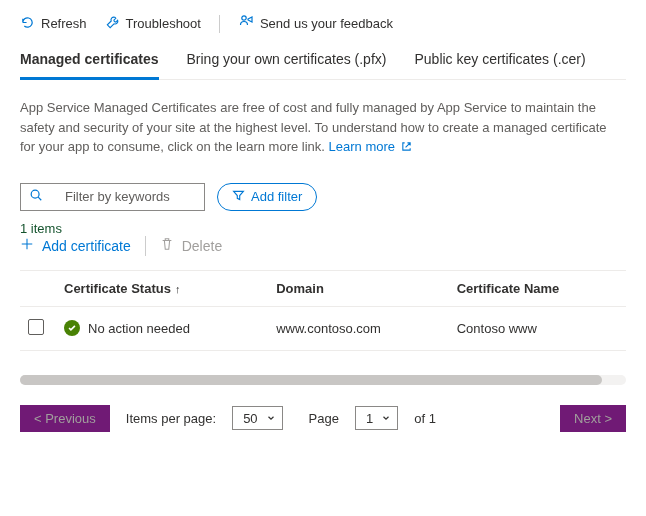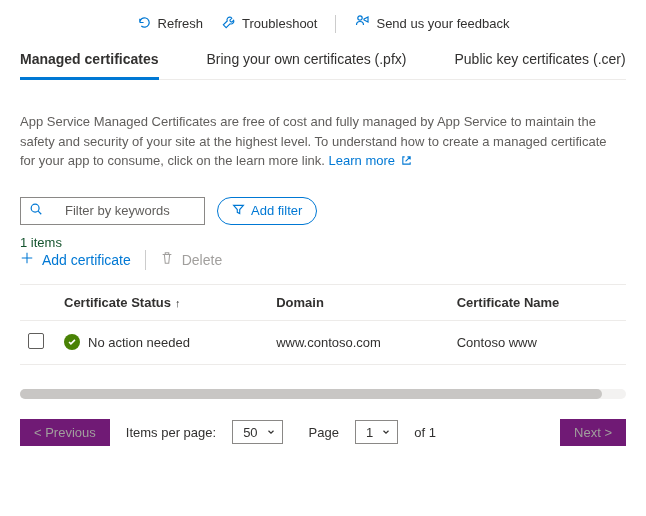--- a/index.html
+++ b/index.html
@@ -5,25 +5,25 @@
   * { box-sizing: border-box; }
   body {
     margin: 0;
     padding: 14px 20px 20px 20px;
     font-family: "Segoe UI", -apple-system, sans-serif;
     font-size: 13px;
     color: #323130;
     width: 646px;
     background: #fff;
   }
-  .toolbar { display: flex; align-items: center; gap: 18px; margin-bottom: 12px; justify-content: center; }
+  .toolbar { display: flex; align-items: center; gap: 18px; margin-bottom: 12px; }
   .tool-btn { display: inline-flex; align-items: center; gap: 6px; cursor: pointer; color: #323130; }
   .tool-btn svg { flex-shrink: 0; }
   .tool-sep { width: 1px; height: 18px; background: #ccc; }
-  .tabs { display: flex; gap: 48px; border-bottom: 1px solid #edebe9; margin-bottom: 32px; }
+  .tabs { display: flex; gap: 28px; border-bottom: 1px solid #edebe9; margin-bottom: 18px; }
   .tab { padding: 6px 0 10px 0; cursor: pointer; color: #323130; font-size: 14px; }
   .tab.active { font-weight: 600; border-bottom: 3px solid #0078d4; margin-bottom: -1px; }
   .desc { color: #605e5c; line-height: 1.5; margin-bottom: 26px; max-width: 600px; }
   .desc a { color: #0078d4; text-decoration: none; }
   .filter-row { display: flex; align-items: center; gap: 12px; margin-bottom: 10px; }
   .search-box { display: flex; align-items: center; border: 1px solid #8a8886; height: 28px; width: 185px; padding: 0 8px; gap: 20px; }
   .search-box input { border: none; outline: none; flex: 1; font-size: 13px; font-family: inherit; color: #323130; background: transparent; }
   .search-box input::placeholder { color: #605e5c; }
   .pill-btn { display: inline-flex; align-items: center; gap: 6px; border: 1px solid #0078d4; color: #0078d4; background: #fff; border-radius: 14px; height: 28px; padding: 0 14px; cursor: pointer; font-size: 13px; }
   .count { color: #14532d; }

